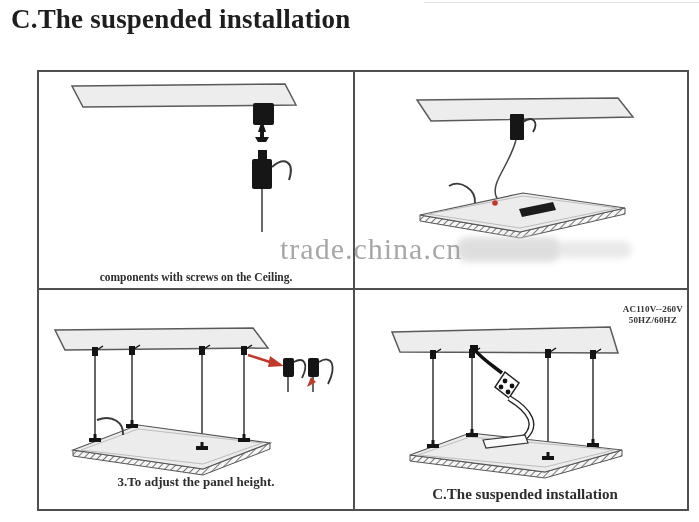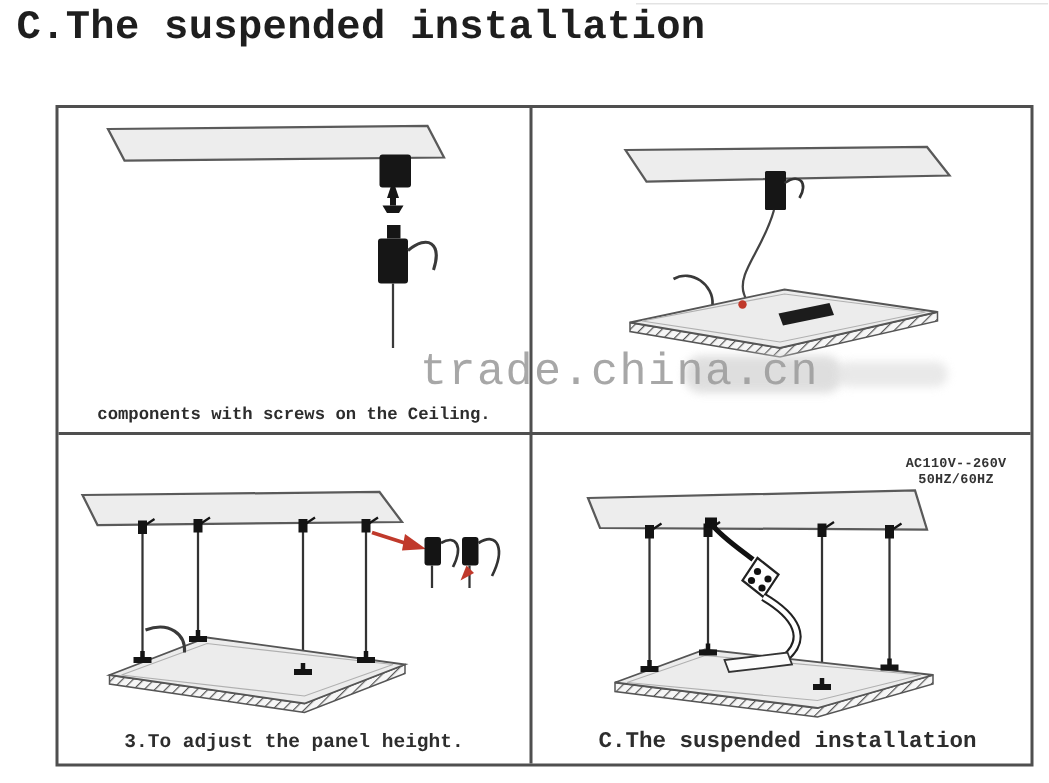--- a/index.html
+++ b/index.html
@@ -1,37 +1,37 @@
 <!DOCTYPE html>
 <html><head>
 <meta charset="utf-8">
 <style>
   html,body{margin:0;padding:0;background:#fff;}
   .page{position:relative;width:699px;height:522px;background:#fff;overflow:hidden;
-        font-family:Liberation Mono, monospace;}
+        font-family:Liberation Serif, serif;}
   .title{position:absolute;left:11px;top:4px;font-size:27px;font-weight:bold;
          color:#1e1e1e;letter-spacing:.2px;white-space:nowrap;}
   .topline{position:absolute;left:424px;top:2px;width:275px;height:1px;background:#e3e3e3;}
   .grid{position:absolute;left:37px;top:70px;width:652px;height:441px;
         border:2px solid #4f4f4f;box-sizing:border-box;}
   .vdiv{position:absolute;left:314px;top:0;width:2px;height:437px;background:#4f4f4f;}
   .hdiv{position:absolute;left:0;top:216px;width:648px;height:2px;background:#4f4f4f;}
   .quad{position:absolute;border-radius:25px;}
   .q1{left:0;top:0;width:314px;height:216px;}
   .q2{left:316px;top:0;width:332px;height:216px;}
   .q3{left:0;top:218px;width:314px;height:219px;}
   .q4{left:316px;top:218px;width:332px;height:219px;}
   .quad svg{position:absolute;left:0;top:0;}
   .caption{position:absolute;left:0;right:0;bottom:5px;text-align:center;font-weight:bold;
            color:#2d2d2d;white-space:nowrap;}
   .q1 .caption,.q2 .caption{font-size:11.5px;}
   .q2 .caption{transform:translateX(-26px);}
-  .q3 .caption{font-size:13px;bottom:7px;}
+  .q3 .caption{font-size:13px;bottom:19px;}
   .q4 .caption{font-size:15px;transform:translateX(4px);bottom:6px;}
-  .powerspec{position:absolute;right:16px;top:14px;font-size:9px;font-weight:bold;color:#333;
+  .powerspec{position:absolute;right:4px;top:14px;font-size:9px;font-weight:bold;color:#333;
              text-align:center;line-height:10.5px;letter-spacing:.2px;}
   .powerspec span{display:block;}
   .watermark{position:absolute;left:236px;top:232px;font-size:30px;color:#a0a0a0;
              letter-spacing:1px;opacity:.92;z-index:6;white-space:nowrap;margin-left:44px;}
   .smudge{position:absolute;border-radius:12px;filter:blur(3px);z-index:5;}
   .s1{left:456px;top:237px;width:106px;height:25px;background:#d7d7d7;opacity:.8;}
   .s2{left:558px;top:241px;width:74px;height:17px;background:#e2e2e2;opacity:.75;}
 </style>
 </head>
 <body>

